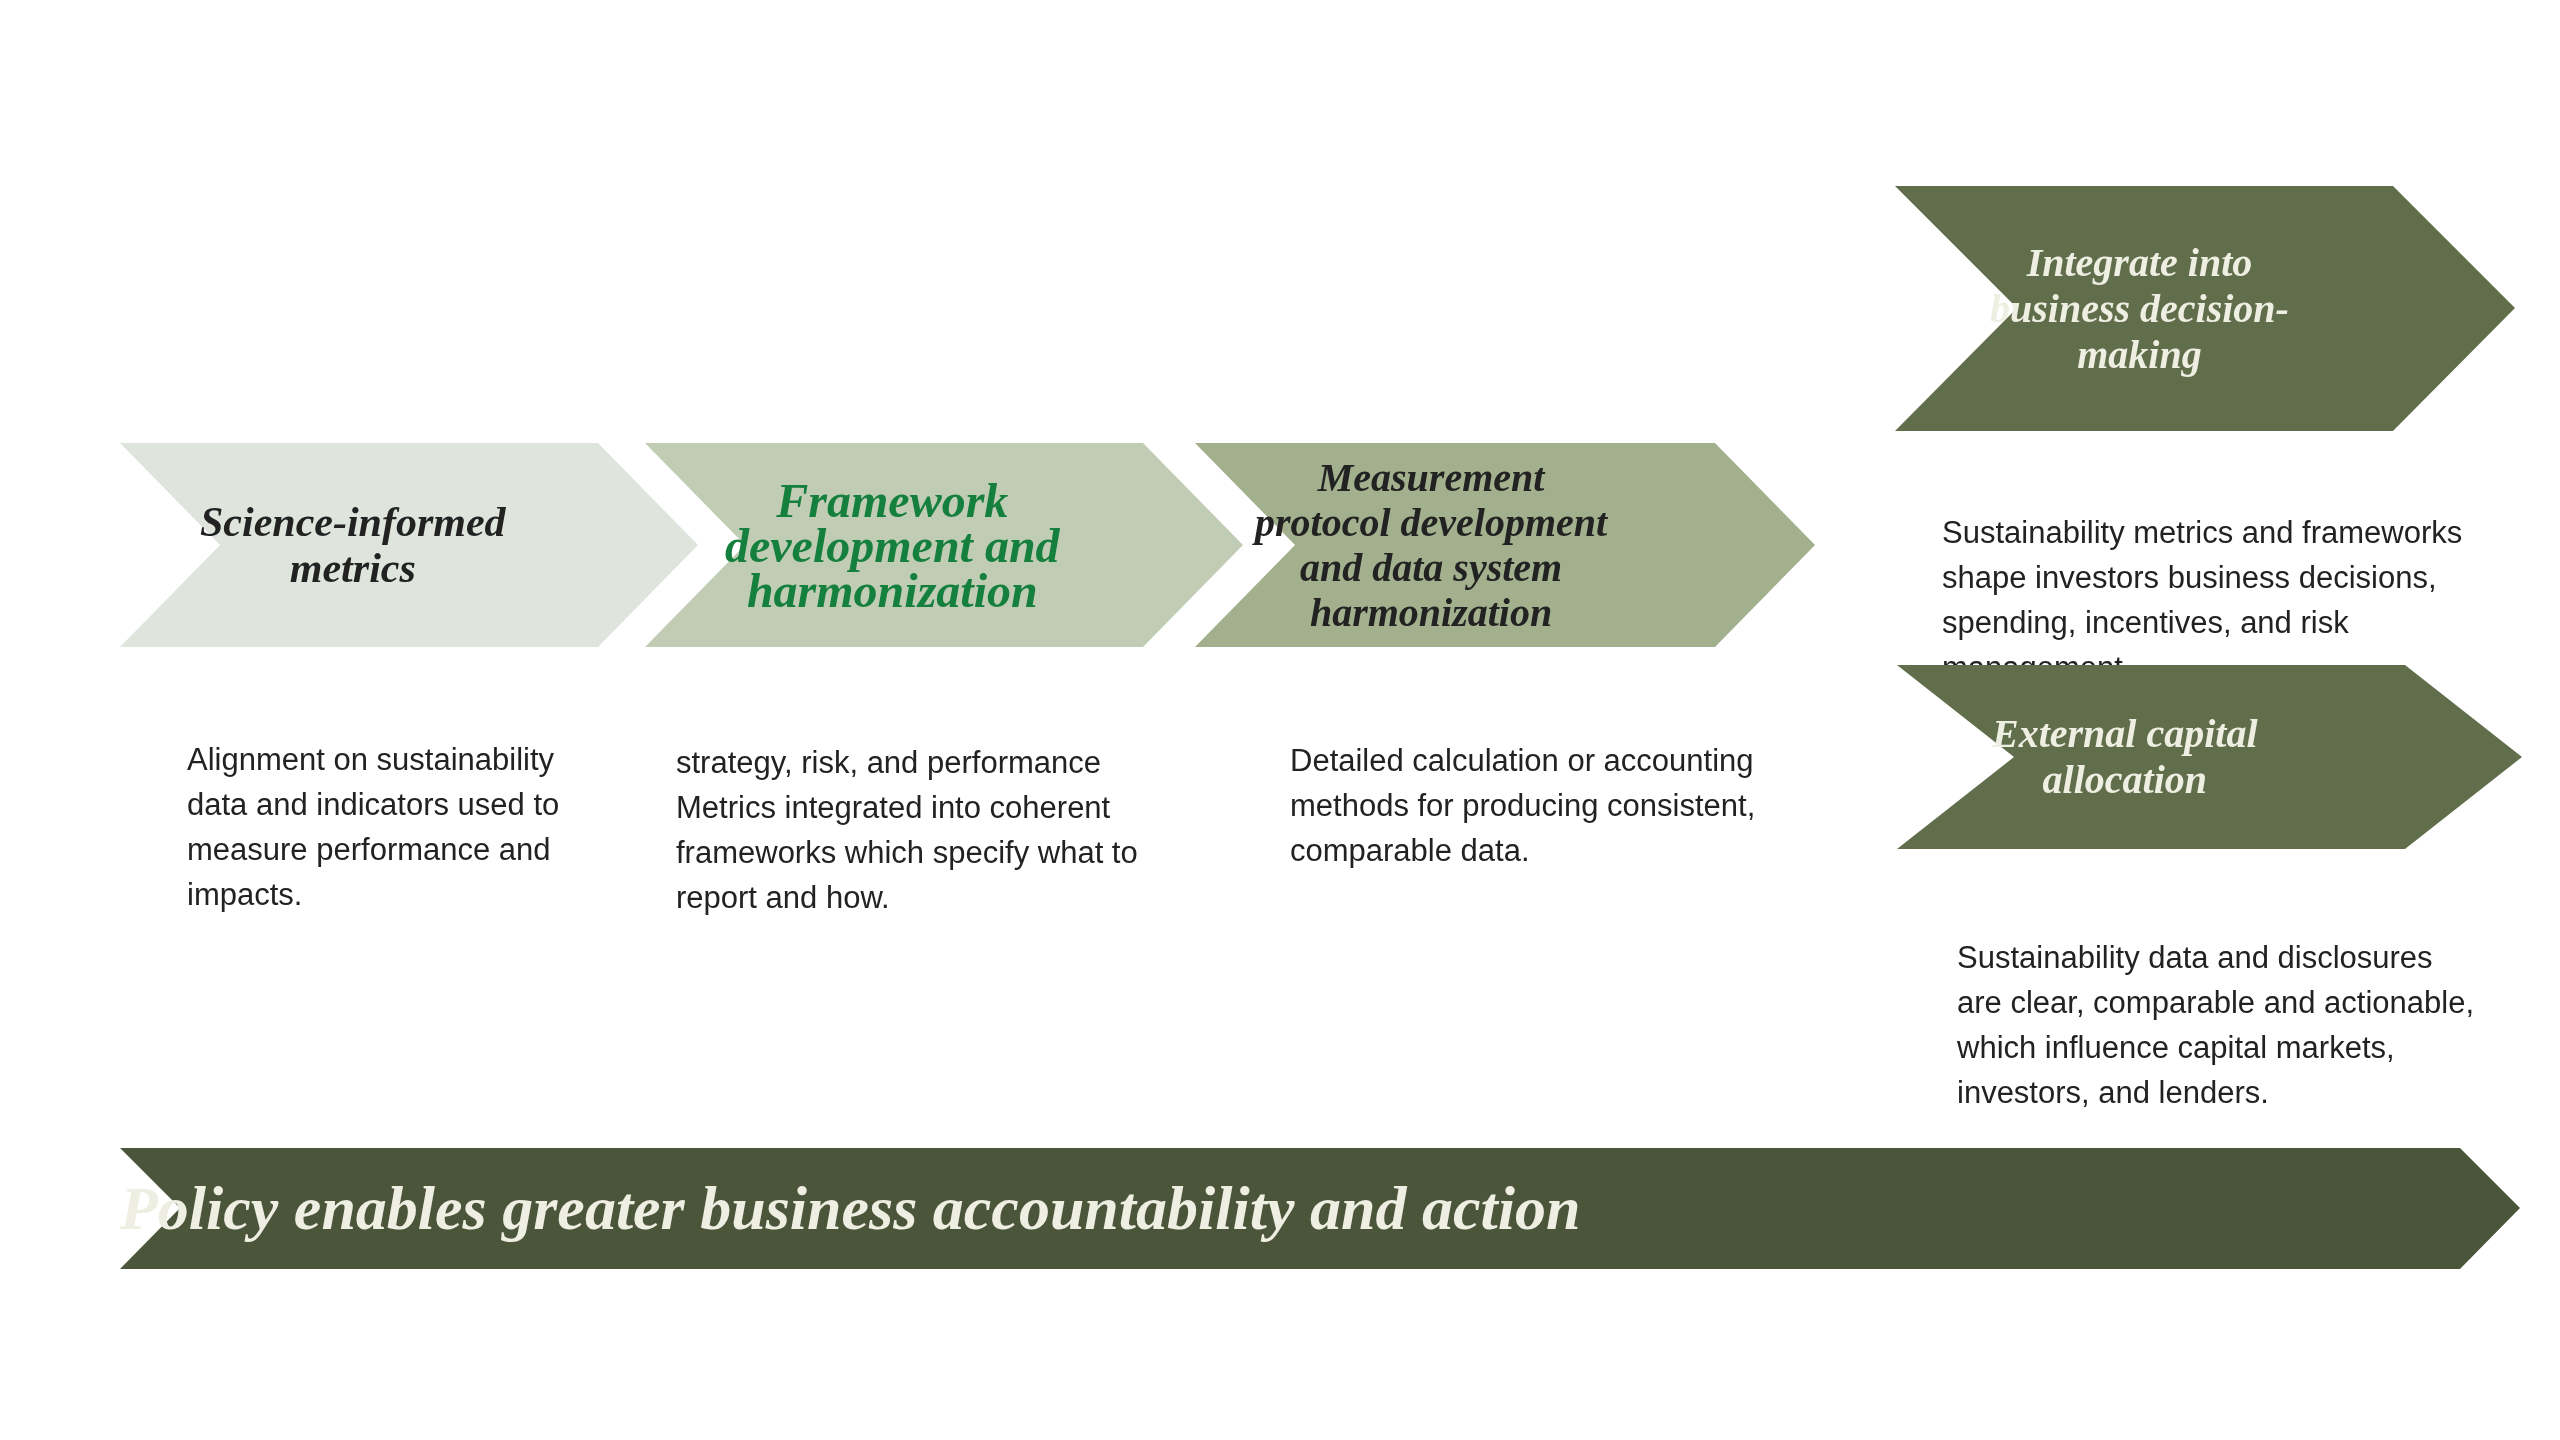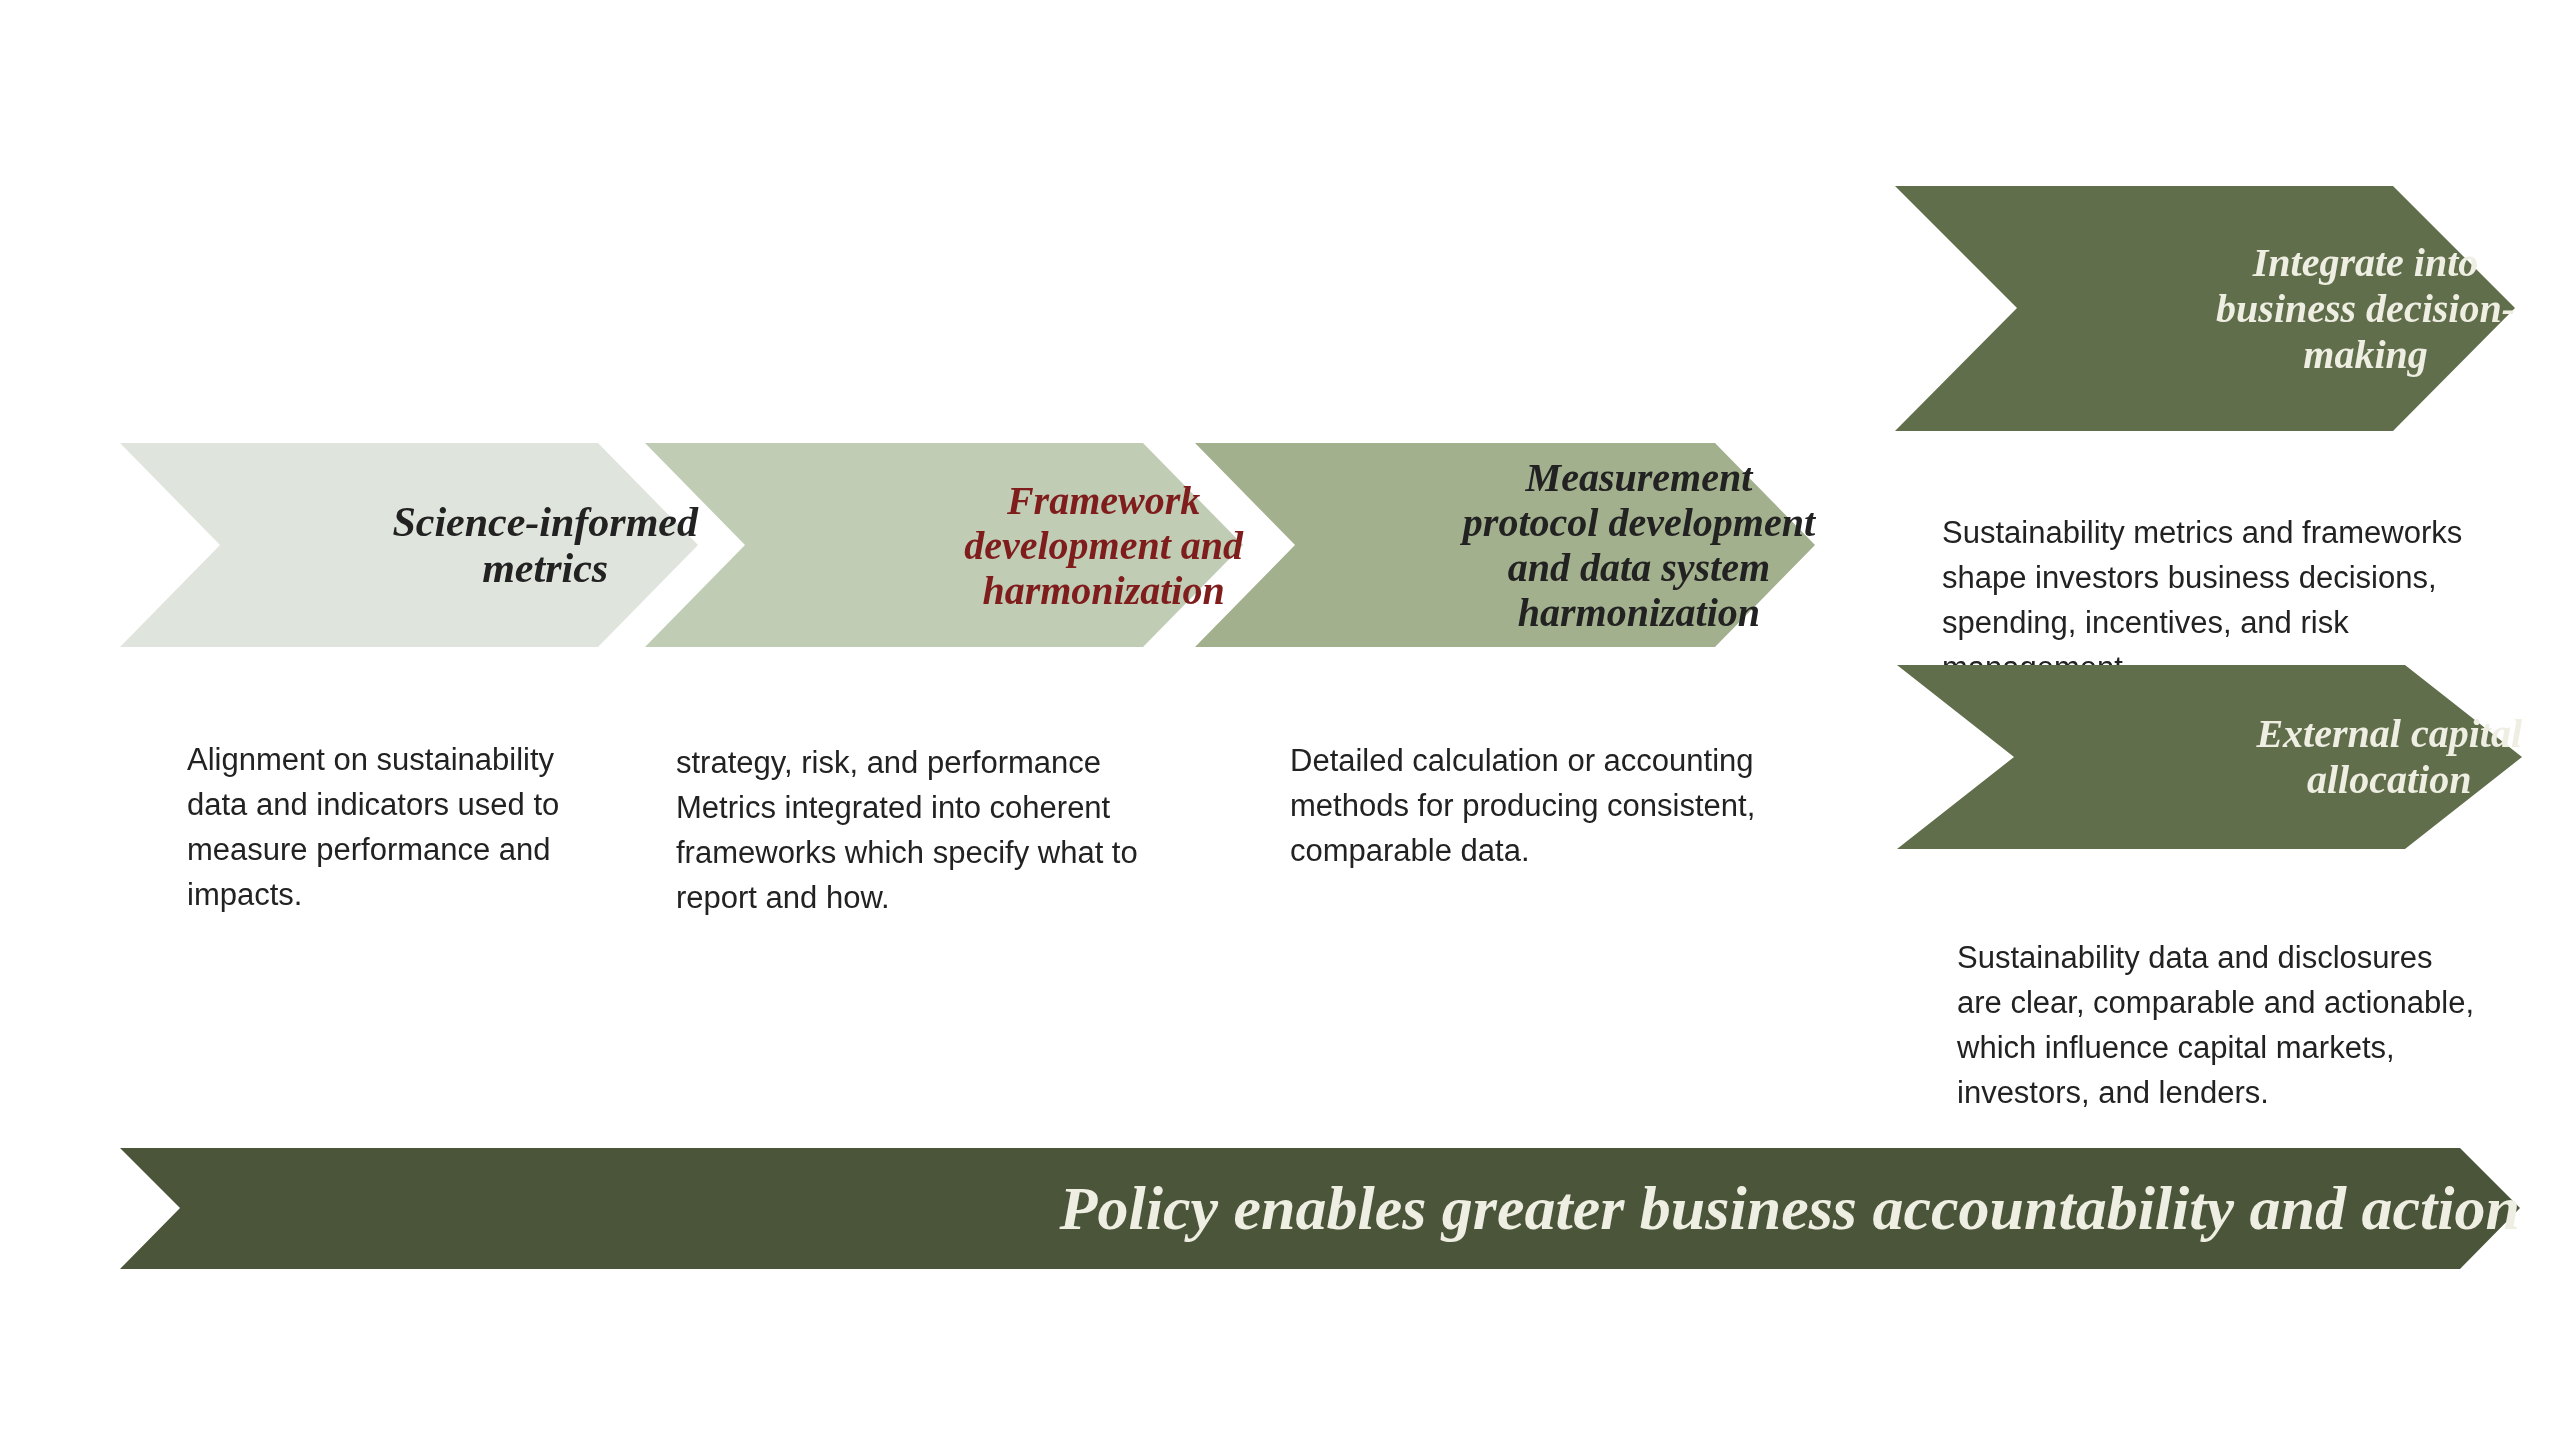--- a/index.html
+++ b/index.html
@@ -1,21 +1,21 @@
 <!DOCTYPE html>
 <html><head>
 <meta charset="utf-8">
 <style>
   html, body { margin:0; padding:0; background:#ffffff; }
   body { width:2560px; height:1440px; position:relative; overflow:hidden; }
   .shape { position:absolute; }
   .shape svg { position:absolute; left:0; top:0; width:100%; height:100%; }
   .shape .label {
     position:absolute; left:0; top:0; width:100%; height:100%;
-    display:flex; align-items:center; justify-content:flex-end; text-align:center;
+    display:flex; align-items:center; justify-content:flex-start; text-align:center;
     font-family:"Liberation Serif", serif; font-style:italic; font-weight:bold;
     box-sizing:border-box;
   }
   .desc {
     position:absolute; font-family:"Liberation Sans", sans-serif;
     font-size:31px; line-height:45px; color:#222222;
   }
 </style>
 </head>
 <body>
@@ -29,21 +29,21 @@
       <div>Science-informed</div>
       <div>metrics</div>
     </div>
   </div>
 </div>
 
 <div class="shape" style="left:645px;top:443px;width:598px;height:204px;">
   <svg viewBox="0 0 598 204" preserveAspectRatio="none">
     <polygon points="0,0 498,0 598,102 498,204 0,204 100,102" fill="#c1ccb5"></polygon>
   </svg>
-  <div class="label" style="padding-left:80px;color:#7f1d1d;font-size:40px;line-height:45px;">
+  <div class="label" style="padding-left:80px;color:#15803d;font-size:48px;line-height:45px;">
     <div>
       <div>Framework</div>
       <div>development and</div>
       <div>harmonization</div>
     </div>
   </div>
 </div>
 
 <div class="shape" style="left:1195px;top:443px;width:620px;height:204px;">
   <svg viewBox="0 0 620 204" preserveAspectRatio="none">

